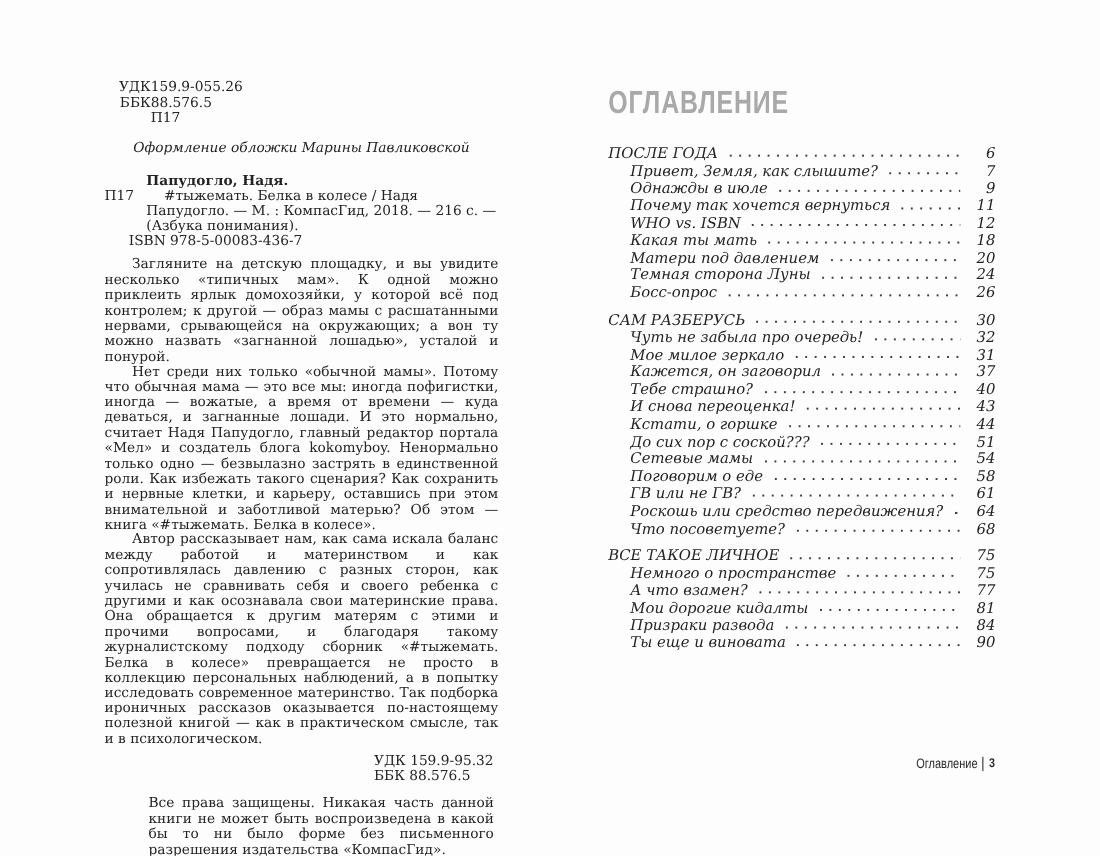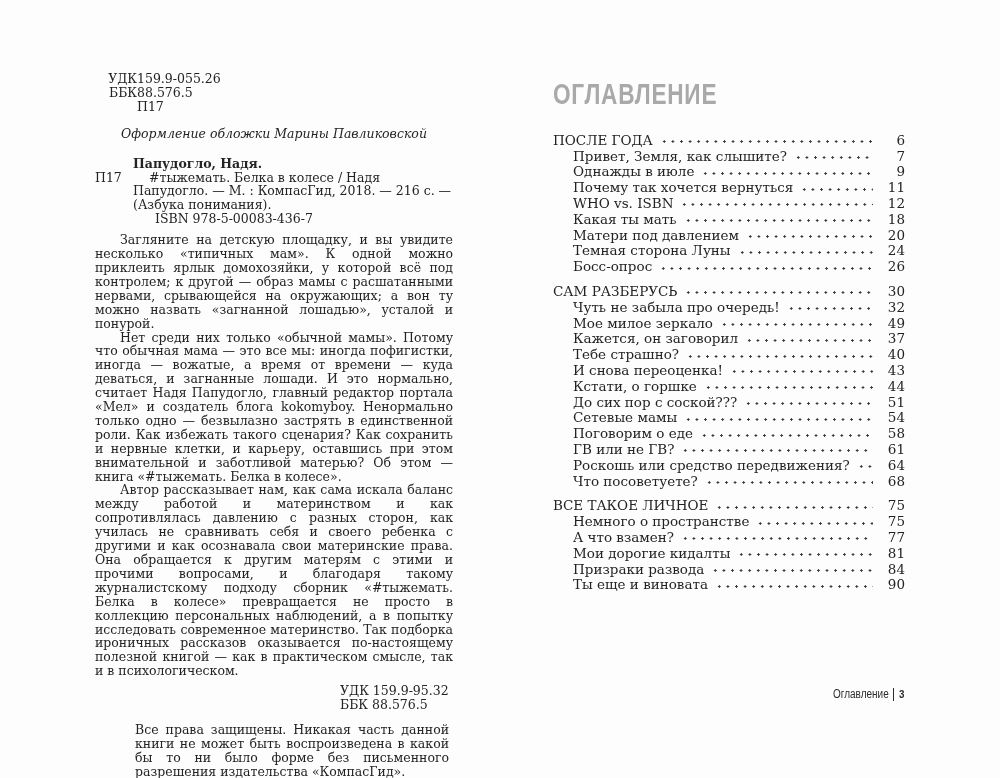--- a/index.html
+++ b/index.html
@@ -16,35 +16,35 @@
     position:absolute;left:95px;top:72px;width:358px;
     font-size:12.5px;line-height:13.9px;
   }
   .udk-block{margin-left:8px;}
   .udk-row{display:flex;}
   .udk-label{width:34px;text-align:right;}
   .designer-credit{margin-top:13px;text-align:center;font-style:italic;font-size:12.5px;}
   .author-heading{margin-top:16px;margin-left:38px;font-weight:bold;}
   .biblio{margin-left:38px;position:relative;text-indent:16px;}
   .biblio-code{position:absolute;left:-38px;top:0;text-indent:0;}
-  .isbn-top{margin-left:60px;}
+  .isbn-top{margin-left:22px;}
   .annotation{margin-top:7px;}
   .annotation p{margin:0;text-indent:25px;text-align:justify;}
   .udk-repeat{margin-top:6px;margin-left:245px;}
   .rights{margin-top:11px;margin-left:40px;width:314px;text-align:justify;}
   
   .right-page{position:absolute;left:553px;top:78px;width:352px;}
   .toc-title{
     font-family:"Liberation Sans","DejaVu Sans",sans-serif;
     font-weight:bold;font-size:29px;letter-spacing:1px;
     color:#a9a9a9;
     transform:scaleX(0.78);transform-origin:left center;
     white-space:nowrap;
   }
-  .toc-list{margin-top:21px;font-size:13.5px;}
+  .toc-list{margin-top:21px;font-size:13.5px;font-style:italic;}
   .toc-row{display:flex;align-items:flex-end;height:15.8px;}
   .toc-section{margin-top:9px;}
   .toc-sub .toc-label{padding-left:20px;}
   .toc-label{white-space:nowrap;}
   .toc-leader{
     flex:1;height:1em;margin:0 2px 0 7px;
     background-image:radial-gradient(circle,#3c3c3c 1.05px,rgba(0,0,0,0) 1.35px);
     background-size:8.6px 8.6px;
     background-repeat:repeat-x;
     background-position:0 calc(100% - 2px);
@@ -160,21 +160,21 @@
         <span class="toc-page">30</span>
       </div>
       <div class="toc-row toc-sub">
         <span class="toc-label">Чуть не забыла про очередь!</span>
         <span class="toc-leader"></span>
         <span class="toc-page">32</span>
       </div>
       <div class="toc-row toc-sub">
         <span class="toc-label">Мое милое зеркало</span>
         <span class="toc-leader"></span>
-        <span class="toc-page">49</span>
+        <span class="toc-page">31</span>
       </div>
       <div class="toc-row toc-sub">
         <span class="toc-label">Кажется, он заговорил</span>
         <span class="toc-leader"></span>
         <span class="toc-page">37</span>
       </div>
       <div class="toc-row toc-sub">
         <span class="toc-label">Тебе страшно?</span>
         <span class="toc-leader"></span>
         <span class="toc-page">40</span>

